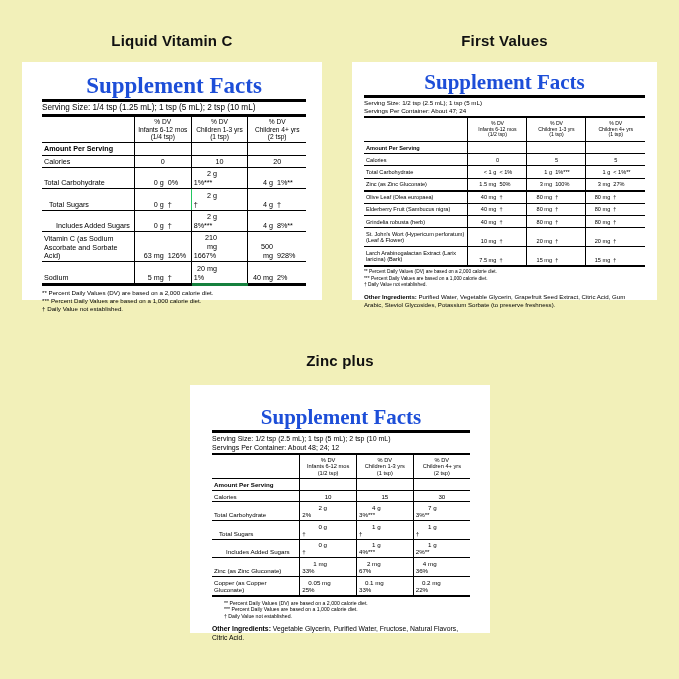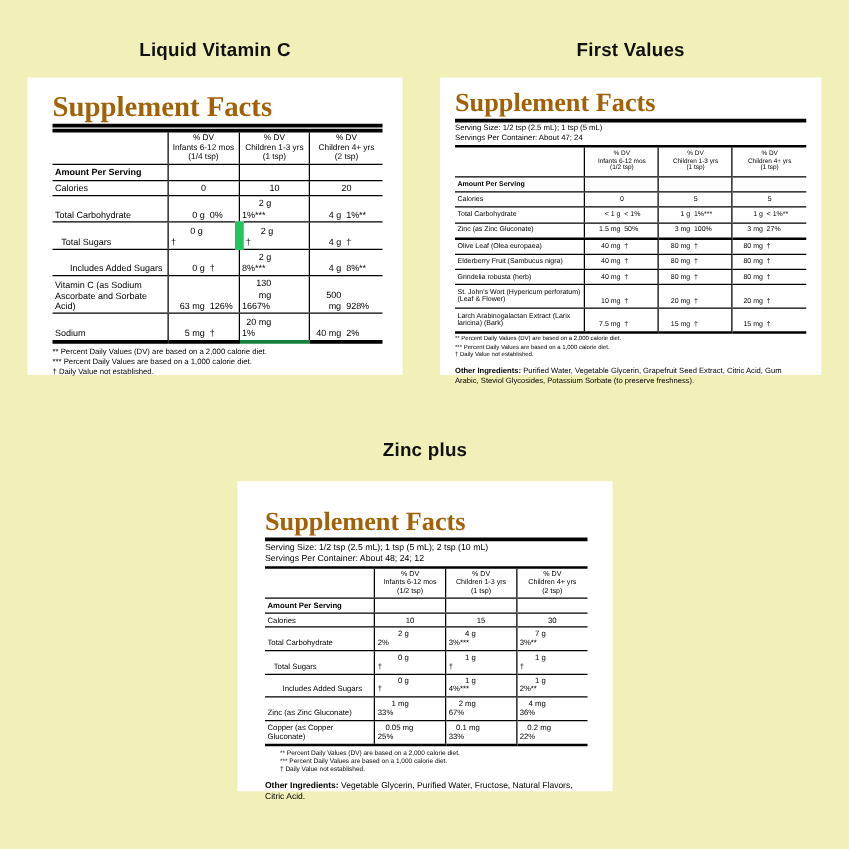--- a/index.html
+++ b/index.html
@@ -22,21 +22,22 @@
     text-align: center;
     letter-spacing: 0.2px;
   }
   .card {
     position: absolute;
     background: #ffffff;
   }
   .sf-title {
     font-family: "Liberation Serif", serif;
     font-weight: bold;
-    color: #a16207;
+    text-align: center;
+    color: #1d4ed8;
     line-height: 1;
   }
   .rule-thick { background: #000; }
   table.sf {
     border-collapse: collapse;
     width: 100%;
     color: #000;
   }
   table.sf td {
     padding: 0;
@@ -98,20 +99,21 @@
 <div class="panel-title" style="left:22px; top:32px; width:300px;">Liquid Vitamin C</div>
 <div class="panel-title" style="left:352px; top:32px; width:305px;">First Values</div>
 <div class="panel-title" style="left:190px; top:352px; width:300px;">Zinc plus</div>
 
 <div class="card" id="card1">
   <div class="inner">
 
     <div class="sf-title" style="margin-bottom:2px;">Supplement Facts</div>
     <div class="rule-thick" style="height:3px;"></div>
 
+    <div class="serving-line" style="margin-top:1px;">Serving Size: 1/4 tsp (1.25 mL); 1 tsp (5 mL); 2 tsp (10 mL)</div>
     <div class="rule-thick" style="height:3px; margin-top:1px;"></div>
 
     <div class="tbl-wrap">
       <table class="sf">
         <colgroup>
           <col style="width:35%">
             <col style="width:21.5%">
             <col style="width:21.5%">
             <col style="width:22%">
         </colgroup>
@@ -152,21 +154,21 @@
           <td style="border-bottom:1px solid #000; border-left:1px solid #000;">
             <span style="display:inline-block;width:42%;text-align:right;padding-right:4px;">4 g</span><span style="display:inline-block;width:50%;text-align:left;">1%**</span>
           </td>
         </tr>
 
         <tr>
           <td class="indent1" style="border-bottom:1px solid #000;">Total Sugars</td>
           <td style="border-bottom:1px solid #000; border-left:1px solid #000;">
             <span style="display:inline-block;width:52%;text-align:right;padding-right:4px;">0 g</span><span style="display:inline-block;width:40%;text-align:left;">†</span>
           </td>
-          <td style="border-bottom:1px solid #000; border-left:7px solid #22c55e;">
+          <td style="border-bottom:1px solid #000; border-left:1px solid #22c55e;">
             <span style="display:inline-block;width:45%;text-align:right;padding-right:4px;">2 g</span><span style="display:inline-block;width:48%;text-align:left;">†</span>
           </td>
           <td style="border-bottom:1px solid #000; border-left:1px solid #000;">
             <span style="display:inline-block;width:42%;text-align:right;padding-right:4px;">4 g</span><span style="display:inline-block;width:50%;text-align:left;">†</span>
           </td>
         </tr>
 
         <tr>
           <td class="indent2" style="border-bottom:1px solid #000;">Includes Added Sugars</td>
           <td style="border-bottom:1px solid #000; border-left:1px solid #000;">
@@ -179,21 +181,21 @@
             <span style="display:inline-block;width:42%;text-align:right;padding-right:4px;">4 g</span><span style="display:inline-block;width:50%;text-align:left;">8%**</span>
           </td>
         </tr>
 
         <tr>
           <td style="border-bottom:1px solid #000; line-height:1.15;">Vitamin C (as Sodium Ascorbate and Sorbate Acid)</td>
           <td style="border-bottom:1px solid #000; border-left:1px solid #000;">
             <span style="display:inline-block;width:52%;text-align:right;padding-right:4px;">63 mg</span><span style="display:inline-block;width:40%;text-align:left;">126%</span>
           </td>
           <td style="border-bottom:1px solid #000; border-left:1px solid #000;">
-            <span style="display:inline-block;width:45%;text-align:right;padding-right:4px;">130 mg</span><span style="display:inline-block;width:48%;text-align:left;">1667%</span>
+            <span style="display:inline-block;width:45%;text-align:right;padding-right:4px;">210 mg</span><span style="display:inline-block;width:48%;text-align:left;">1667%</span>
           </td>
           <td style="border-bottom:1px solid #000; border-left:1px solid #000;">
             <span style="display:inline-block;width:42%;text-align:right;padding-right:4px;">500 mg</span><span style="display:inline-block;width:50%;text-align:left;">928%</span>
           </td>
         </tr>
 
         <tr>
           <td style="border-bottom:3px solid #000;">Sodium</td>
           <td style="border-bottom:3px solid #000; border-left:1px solid #000;">
             <span style="display:inline-block;width:52%;text-align:right;padding-right:4px;">5 mg</span><span style="display:inline-block;width:40%;text-align:left;">†</span>

